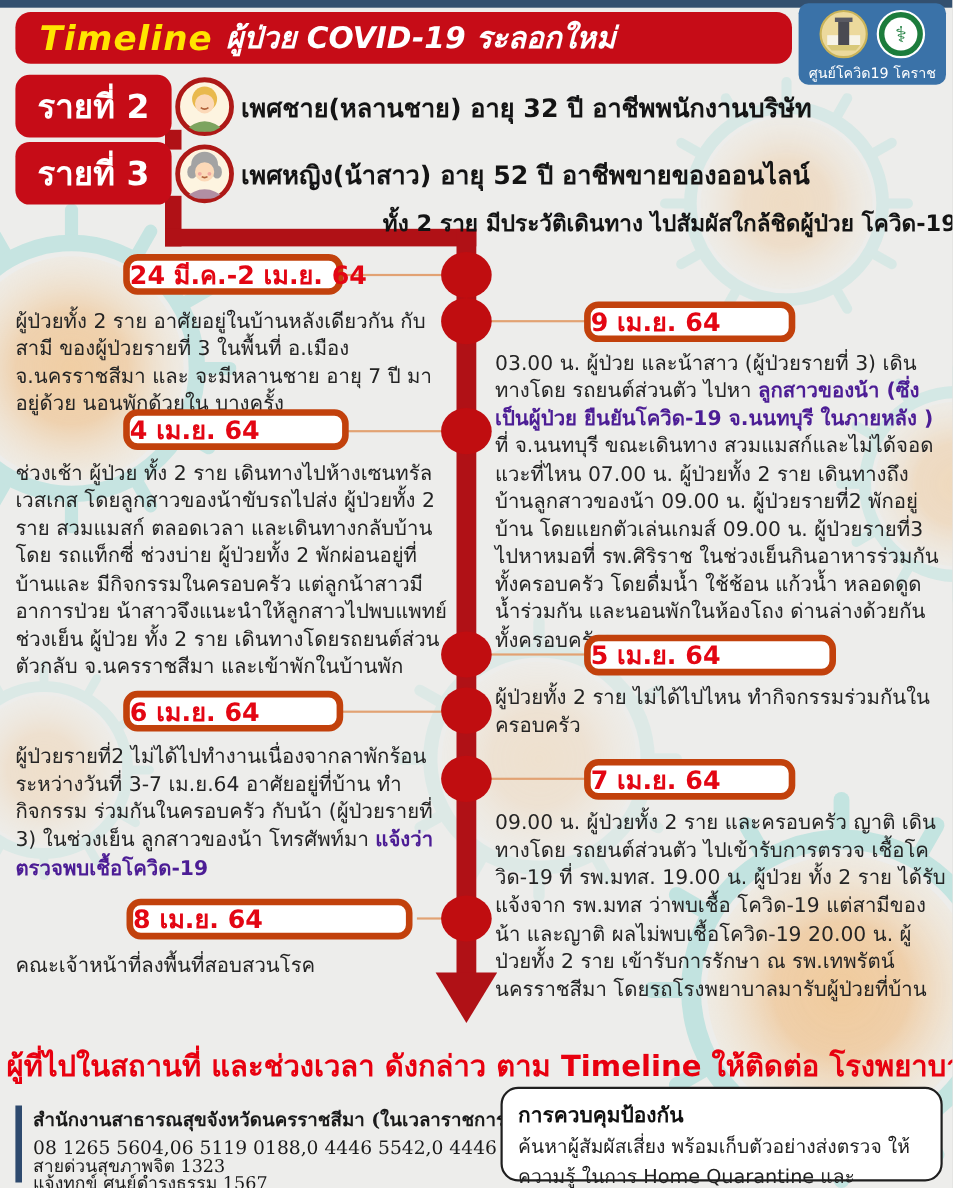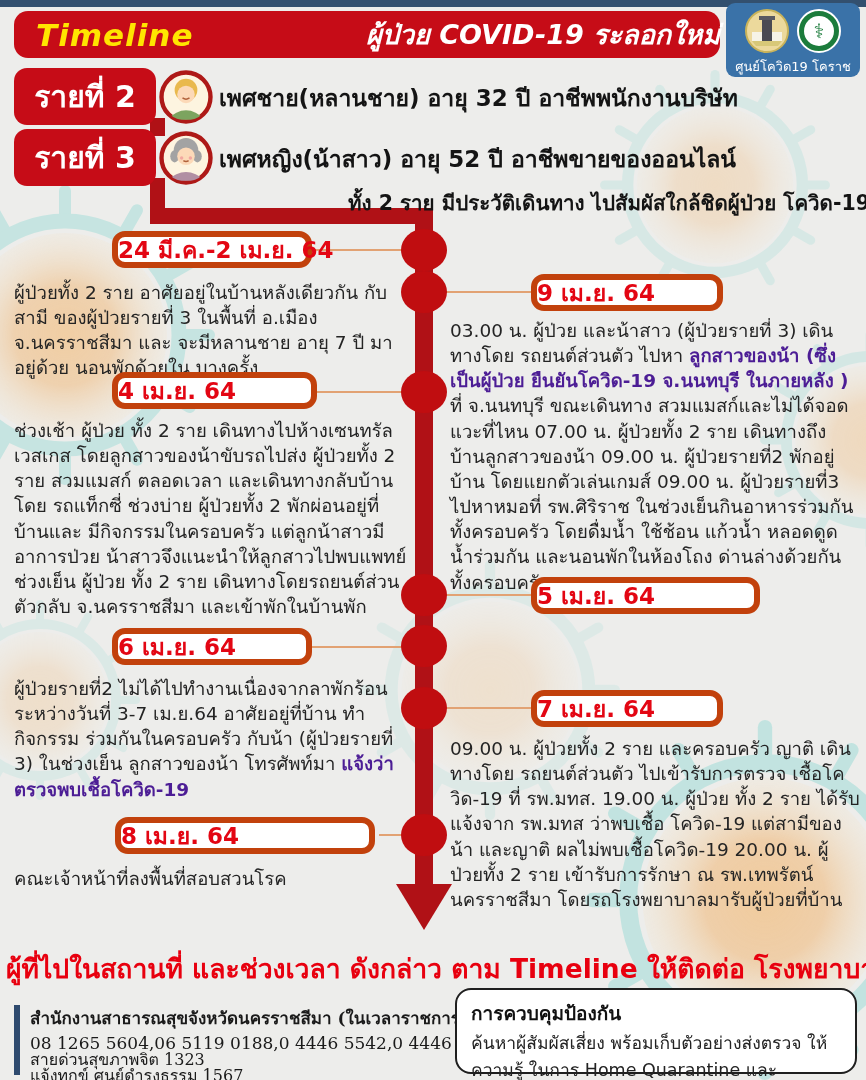--- a/index.html
+++ b/index.html
@@ -6,21 +6,21 @@
   html,body { width:866px; }
   body { font-family:"DejaVu Sans","Liberation Sans",sans-serif; background:#d8d8d6; }
   .canvas { position:relative; width:866px; height:1080px; background:#ededeb; overflow:hidden; }
   .topstrip { position:absolute; left:0; top:0; width:866px; height:7px; background:#33506f; z-index:3; }
 
   
   .virus { position:absolute; z-index:0; }
 
   
   .header-bar { position:absolute; left:14px; top:11px; width:706px; height:47px;
-    background:#c60c17; border-radius:14px; display:flex; align-items:center; padding-left:22px; z-index:4;justify-content:space-between; }
+    background:#c60c17; border-radius:14px; display:flex; align-items:center; padding-left:22px; z-index:4; }
   .header-bar .t1 { color:#ffe500; font-style:italic; font-weight:900; font-size:31px; letter-spacing:1px; }
   .header-bar .t2 { color:#ffffff; font-style:italic; font-weight:900; font-size:27px; margin-left:12px; }
   .badge { position:absolute; left:726px; top:3px; width:134px; height:74px; background:#3a72a8;
     border-radius:9px; z-index:4; display:flex; flex-direction:column; align-items:center; padding-top:5px; }
   .badge .logos { display:flex; gap:6px; }
   .badge .caption { color:#fff; font-size:13px; margin-top:2px; white-space:nowrap; }
 
   
   .pbox { position:absolute; left:14px; width:142px; height:57px; background:#c60c17; border-radius:13px;
     color:#fff; font-weight:900; font-size:30px; display:flex; align-items:center; justify-content:center; z-index:4;text-align:center; }
@@ -207,20 +207,23 @@
   <div class="date-box" style="left:112px;top:372px;width:205px;">
     <span>4 เม.ย. 64</span>
   </div>
   <div class="para" style="left:14px;top:418px;width:398px;">
     <span>ช่วงเช้า ผู้ป่วย ทั้ง 2 ราย เดินทางไปห้างเซนทรัล เวสเกส โดยลูกสาวของน้าขับรถไปส่ง ผู้ป่วยทั้ง 2 ราย สวมแมสก์ ตลอดเวลา และเดินทางกลับบ้าน โดย รถแท็กซี่  ช่วงบ่าย ผู้ป่วยทั้ง 2 พักผ่อนอยู่ที่บ้านและ มีกิจกรรมในครอบครัว แต่ลูกน้าสาวมีอาการป่วย น้าสาวจึงแนะนำให้ลูกสาวไปพบแพทย์ ช่วงเย็น ผู้ป่วย ทั้ง 2 ราย เดินทางโดยรถยนต์ส่วนตัวกลับ จ.นครราชสีมา และเข้าพักในบ้านพัก</span>
   </div>
 
   <div class="date-box" style="left:531px;top:577px;width:229px;">
     <span>5 เม.ย. 64</span>
   </div>
+  <div class="para" style="left:450px;top:622px;width:408px;">
+    <span>ผู้ป่วยทั้ง 2 ราย ไม่ได้ไปไหน ทำกิจกรรมร่วมกันใน ครอบครัว</span>
+  </div>
 
   <div class="date-box" style="left:112px;top:628px;width:200px;">
     <span>6 เม.ย. 64</span>
   </div>
   <div class="para" style="left:14px;top:676px;width:398px;">
     <span>ผู้ป่วยรายที่2 ไม่ได้ไปทำงานเนื่องจากลาพักร้อน ระหว่างวันที่ 3-7 เม.ย.64 อาศัยอยู่ที่บ้าน ทำกิจกรรม ร่วมกันในครอบครัว กับน้า (ผู้ป่วยรายที่ 3) ในช่วงเย็น ลูกสาวของน้า โทรศัพท์มา </span><span class="hl">แจ้งว่า ตรวจพบเชื้อโควิด-19</span>
   </div>
 
   <div class="date-box" style="left:531px;top:690px;width:192px;">
     <span>7 เม.ย. 64</span>

